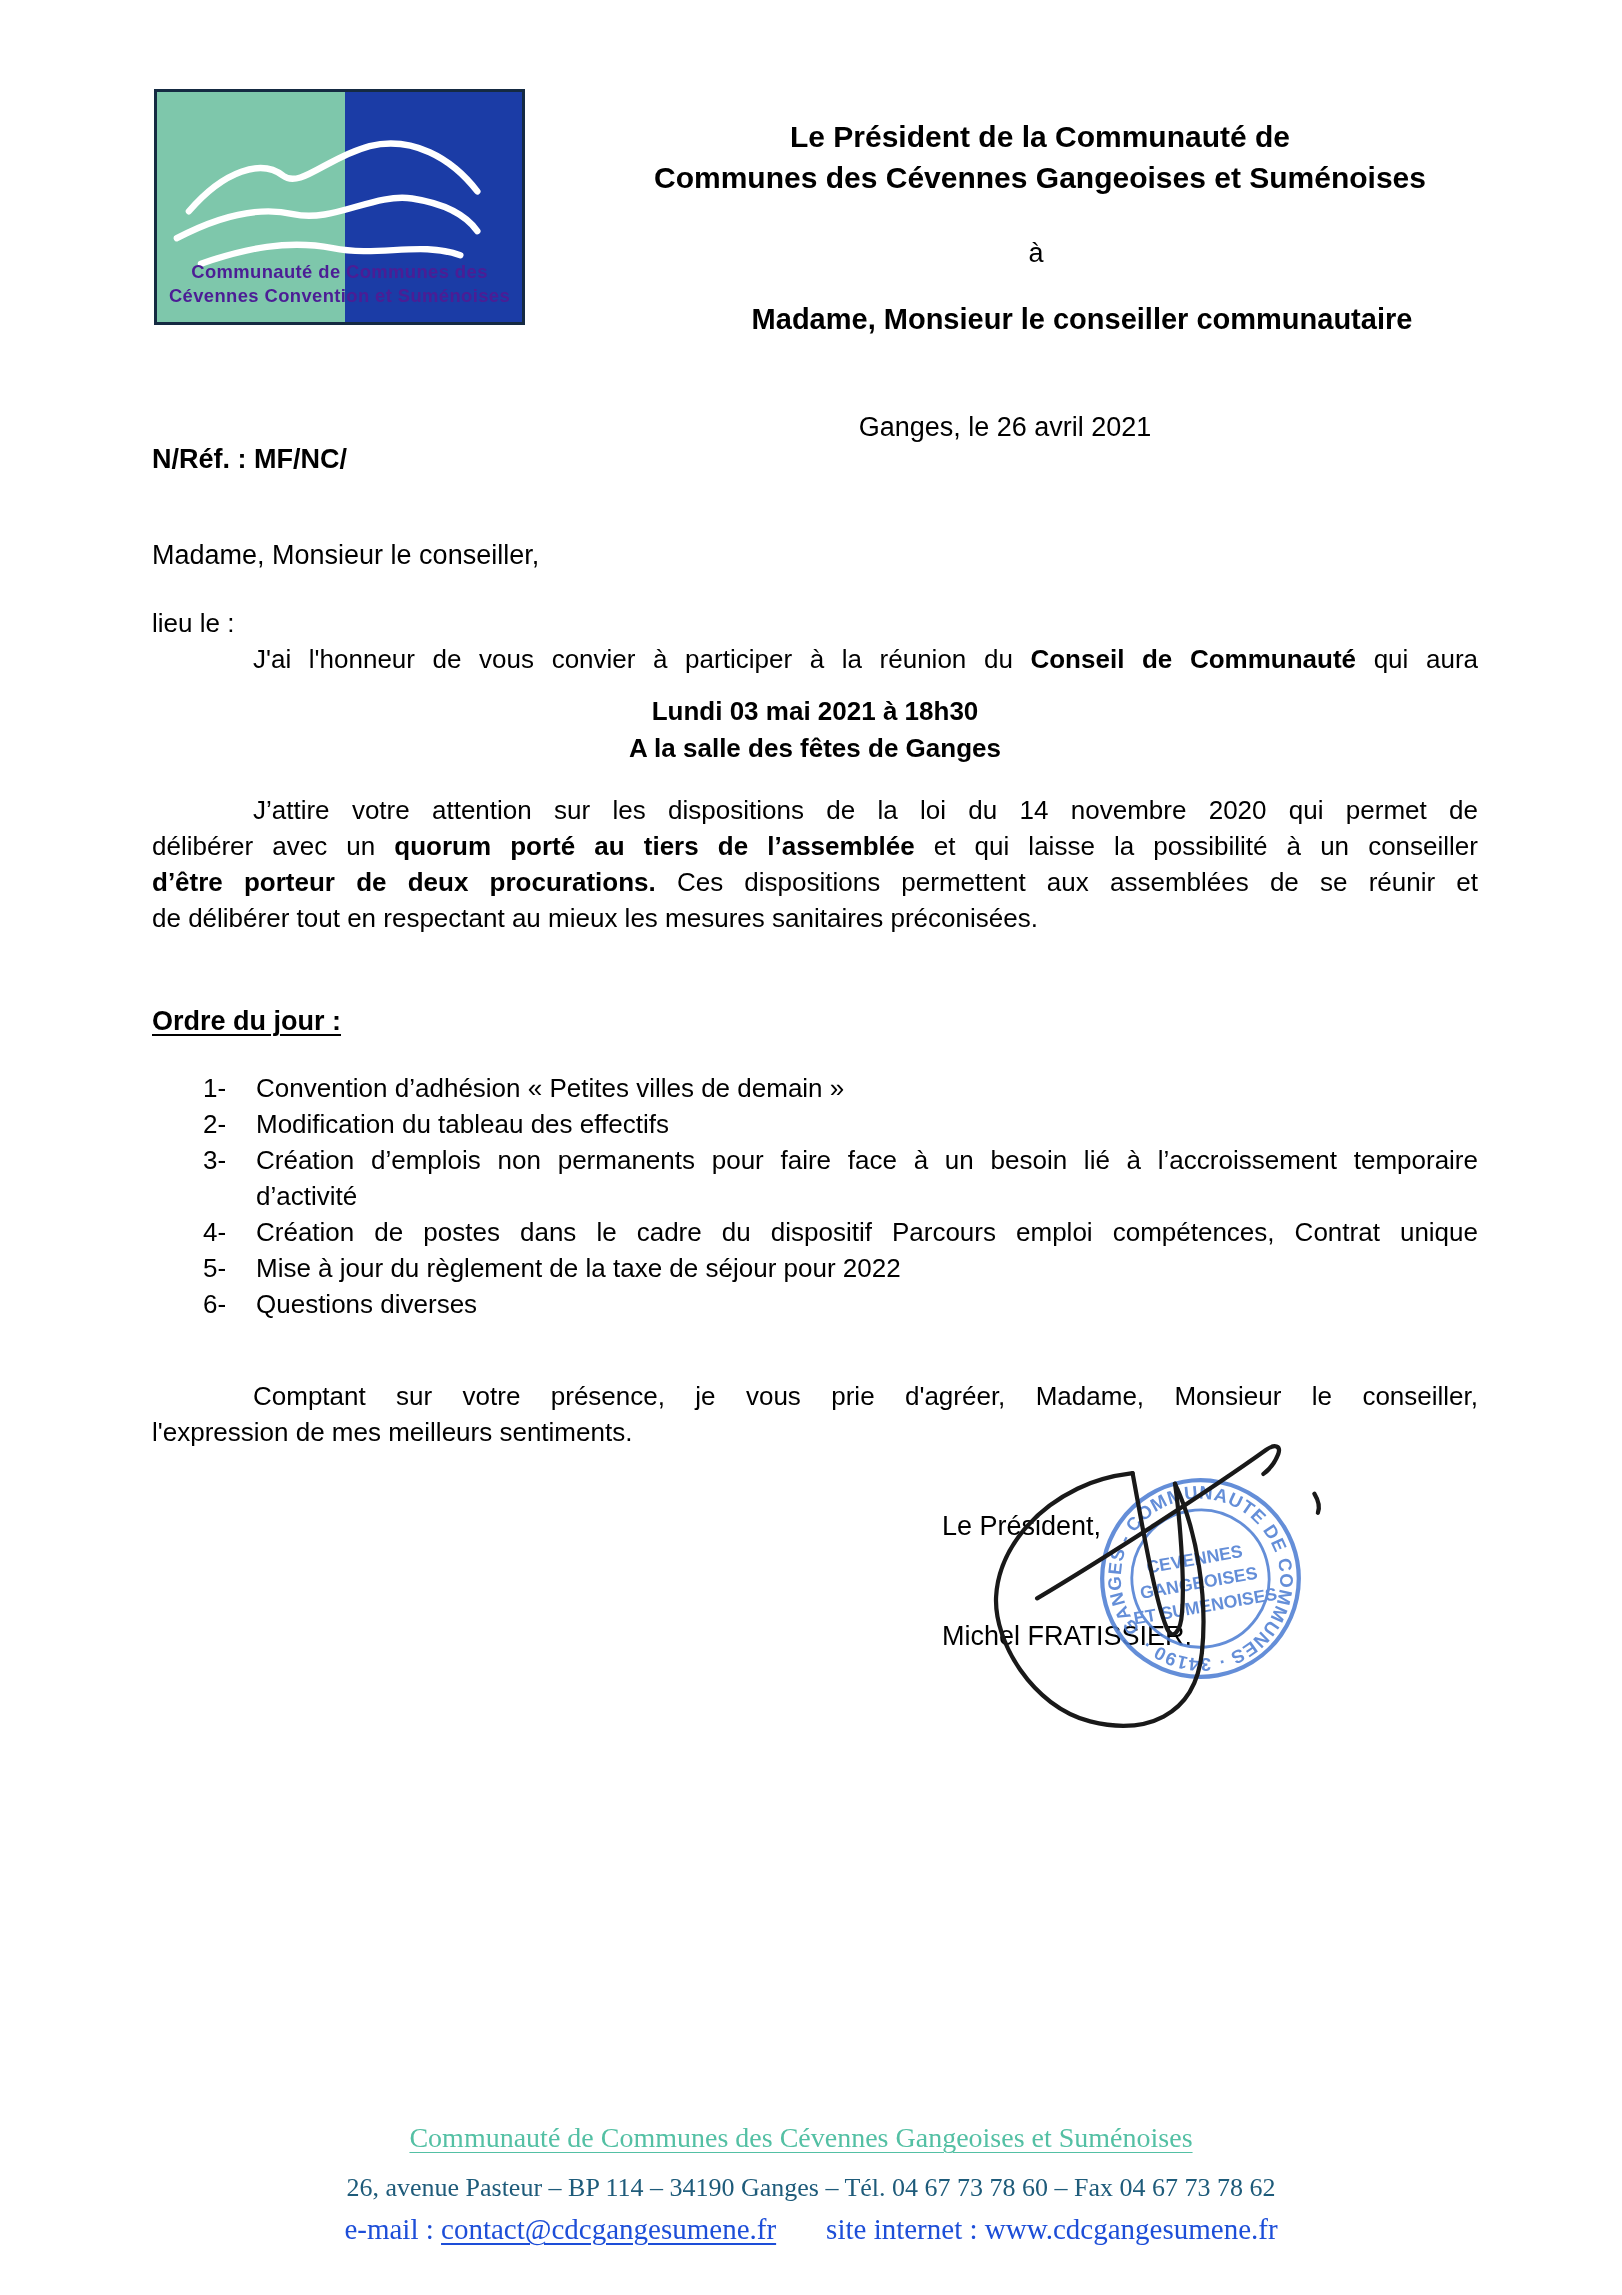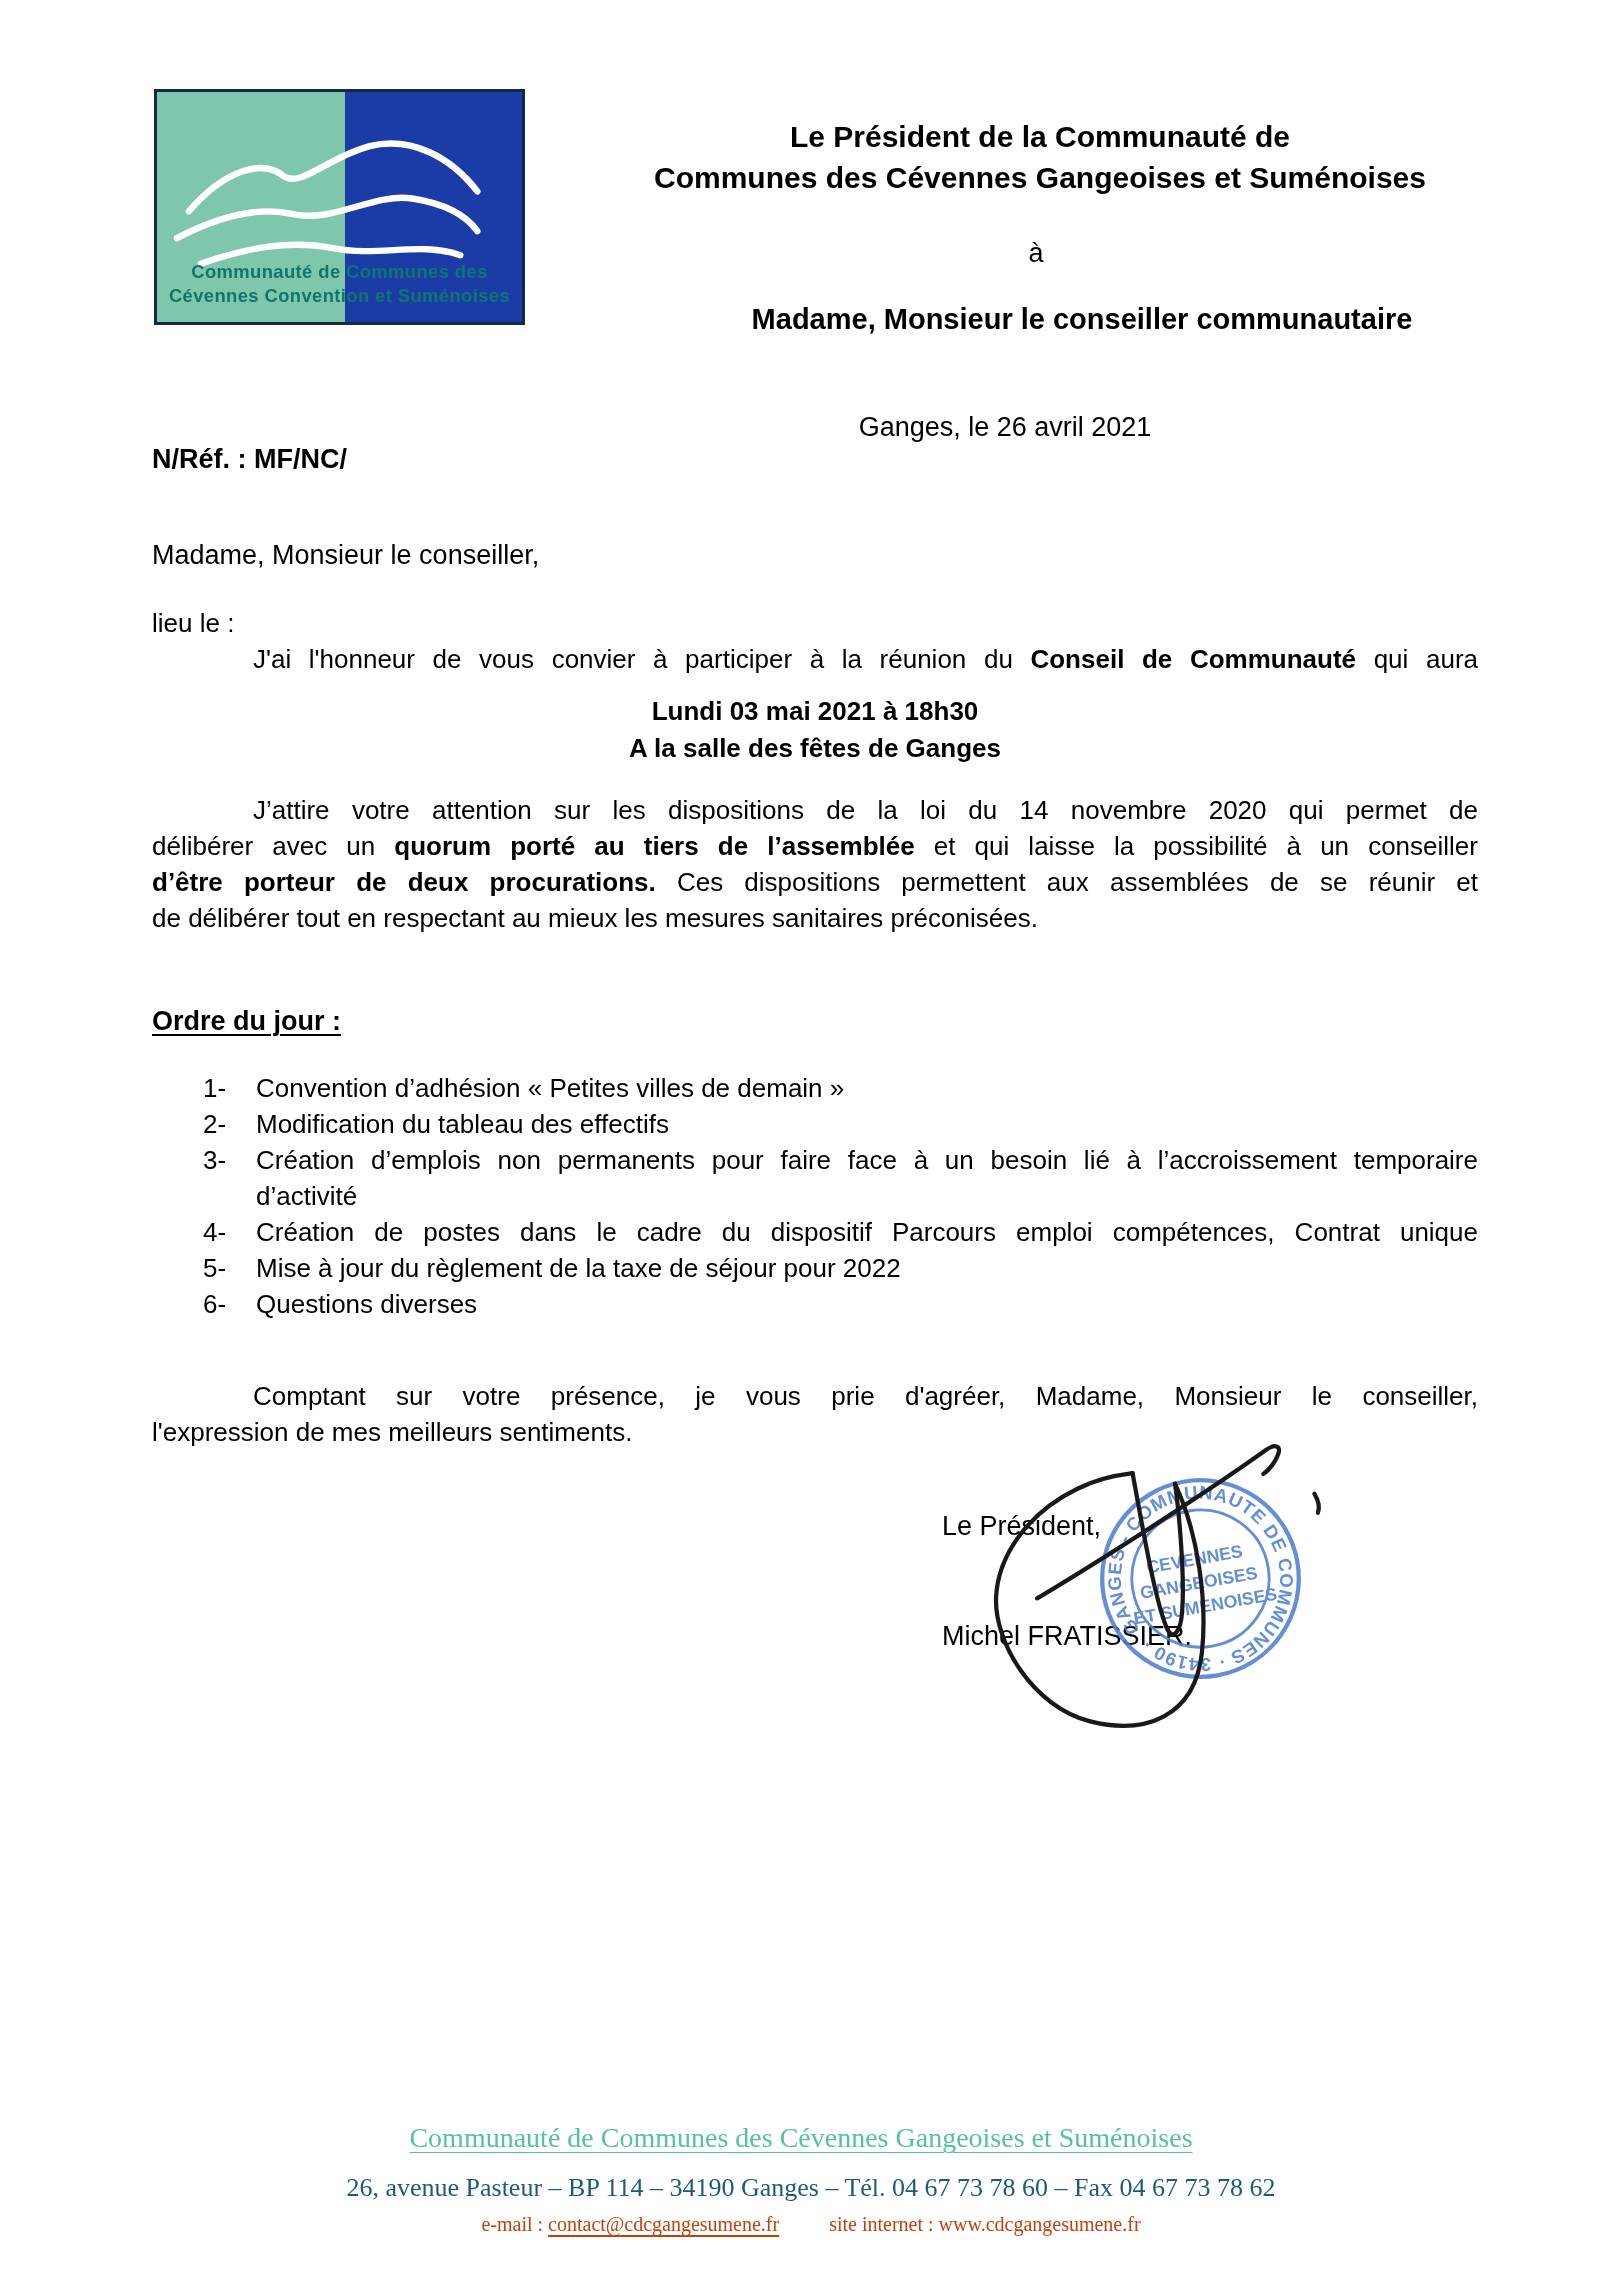--- a/index.html
+++ b/index.html
@@ -15,21 +15,21 @@
   .logo{
     position:absolute;left:154px;top:89px;width:371px;height:236px;
     border:3.5px solid #152a42;box-sizing:border-box;
   }
   .logo .half{position:absolute;top:0;bottom:0;}
   .logo .teal{left:0;width:51.5%;}
   .logo .navy{right:0;width:48.5%;}
   .logo svg.waves{position:absolute;left:0;top:0;width:100%;height:100%;}
   .logo .caption{
     position:absolute;left:0;right:0;bottom:14px;text-align:center;
-    font-weight:bold;font-size:18.4px;line-height:24px;color:#0f766e;
+    font-weight:bold;font-size:18.4px;line-height:24px;color:#4c1d95;
     letter-spacing:0.4px;
   }
   
   .abs{position:absolute;white-space:nowrap;}
   .cx{transform:translateX(-50%);}
   .b{font-weight:bold;}
   .fs38{font-size:27px;}
   .hdr1{font-size:30px;font-weight:bold;}
   .hdr3{font-size:29px;font-weight:bold;}
   
@@ -156,18 +156,18 @@
     <g fill="none" stroke="#191919" stroke-width="6" stroke-linecap="round">
       <path d="M 1466 2260 C 1560 2204 1712 2106 1790 2050 C 1802 2041 1811 2044 1807 2056 C 1802 2069 1793 2079 1786 2084"></path>
       <path d="M 1858 2112 C 1864 2122 1866 2131 1863 2139"></path>
       <path d="M 1601 2083 C 1615 2160 1633 2263 1649 2301 C 1657 2321 1669 2309 1671 2279 C 1675 2232 1667 2140 1661 2098"></path>
       <path d="M 1661 2098 C 1693 2166 1707 2263 1699 2337 C 1689 2429 1617 2453 1541 2434 C 1459 2413 1405 2321 1408 2258 C 1411 2199 1453 2139 1523 2105 C 1549 2092 1577 2086 1601 2083"></path>
     </g>
   </svg>
 
   <div class="abs cx footer-org" style="left:801px;top:2122px;color:#54c0a4">Communauté de Communes des Cévennes Gangeoises et Suménoises</div>
   <div class="abs cx footer-line" style="left:811px;top:2173px;font-size:26px;color:#1e5b7a">26, avenue Pasteur – BP 114 – 34190 Ganges – Tél. 04 67 73 78 60 – Fax 04 67 73 78 62</div>
-  <div class="abs cx footer-line" style="left:811px;top:2213px;font-size:20px;color:#c2410c">
+  <div class="abs cx footer-line" style="left:811px;top:2213px;font-size:29px;color:#1d4ed8">
     <span>e-mail : </span><span class="footer-email">contact@cdcgangesumene.fr</span><span class="gap70"></span><span>site internet : </span><span>www.cdcgangesumene.fr</span>
   </div>
 
 </div>
 
 
 </body></html>

